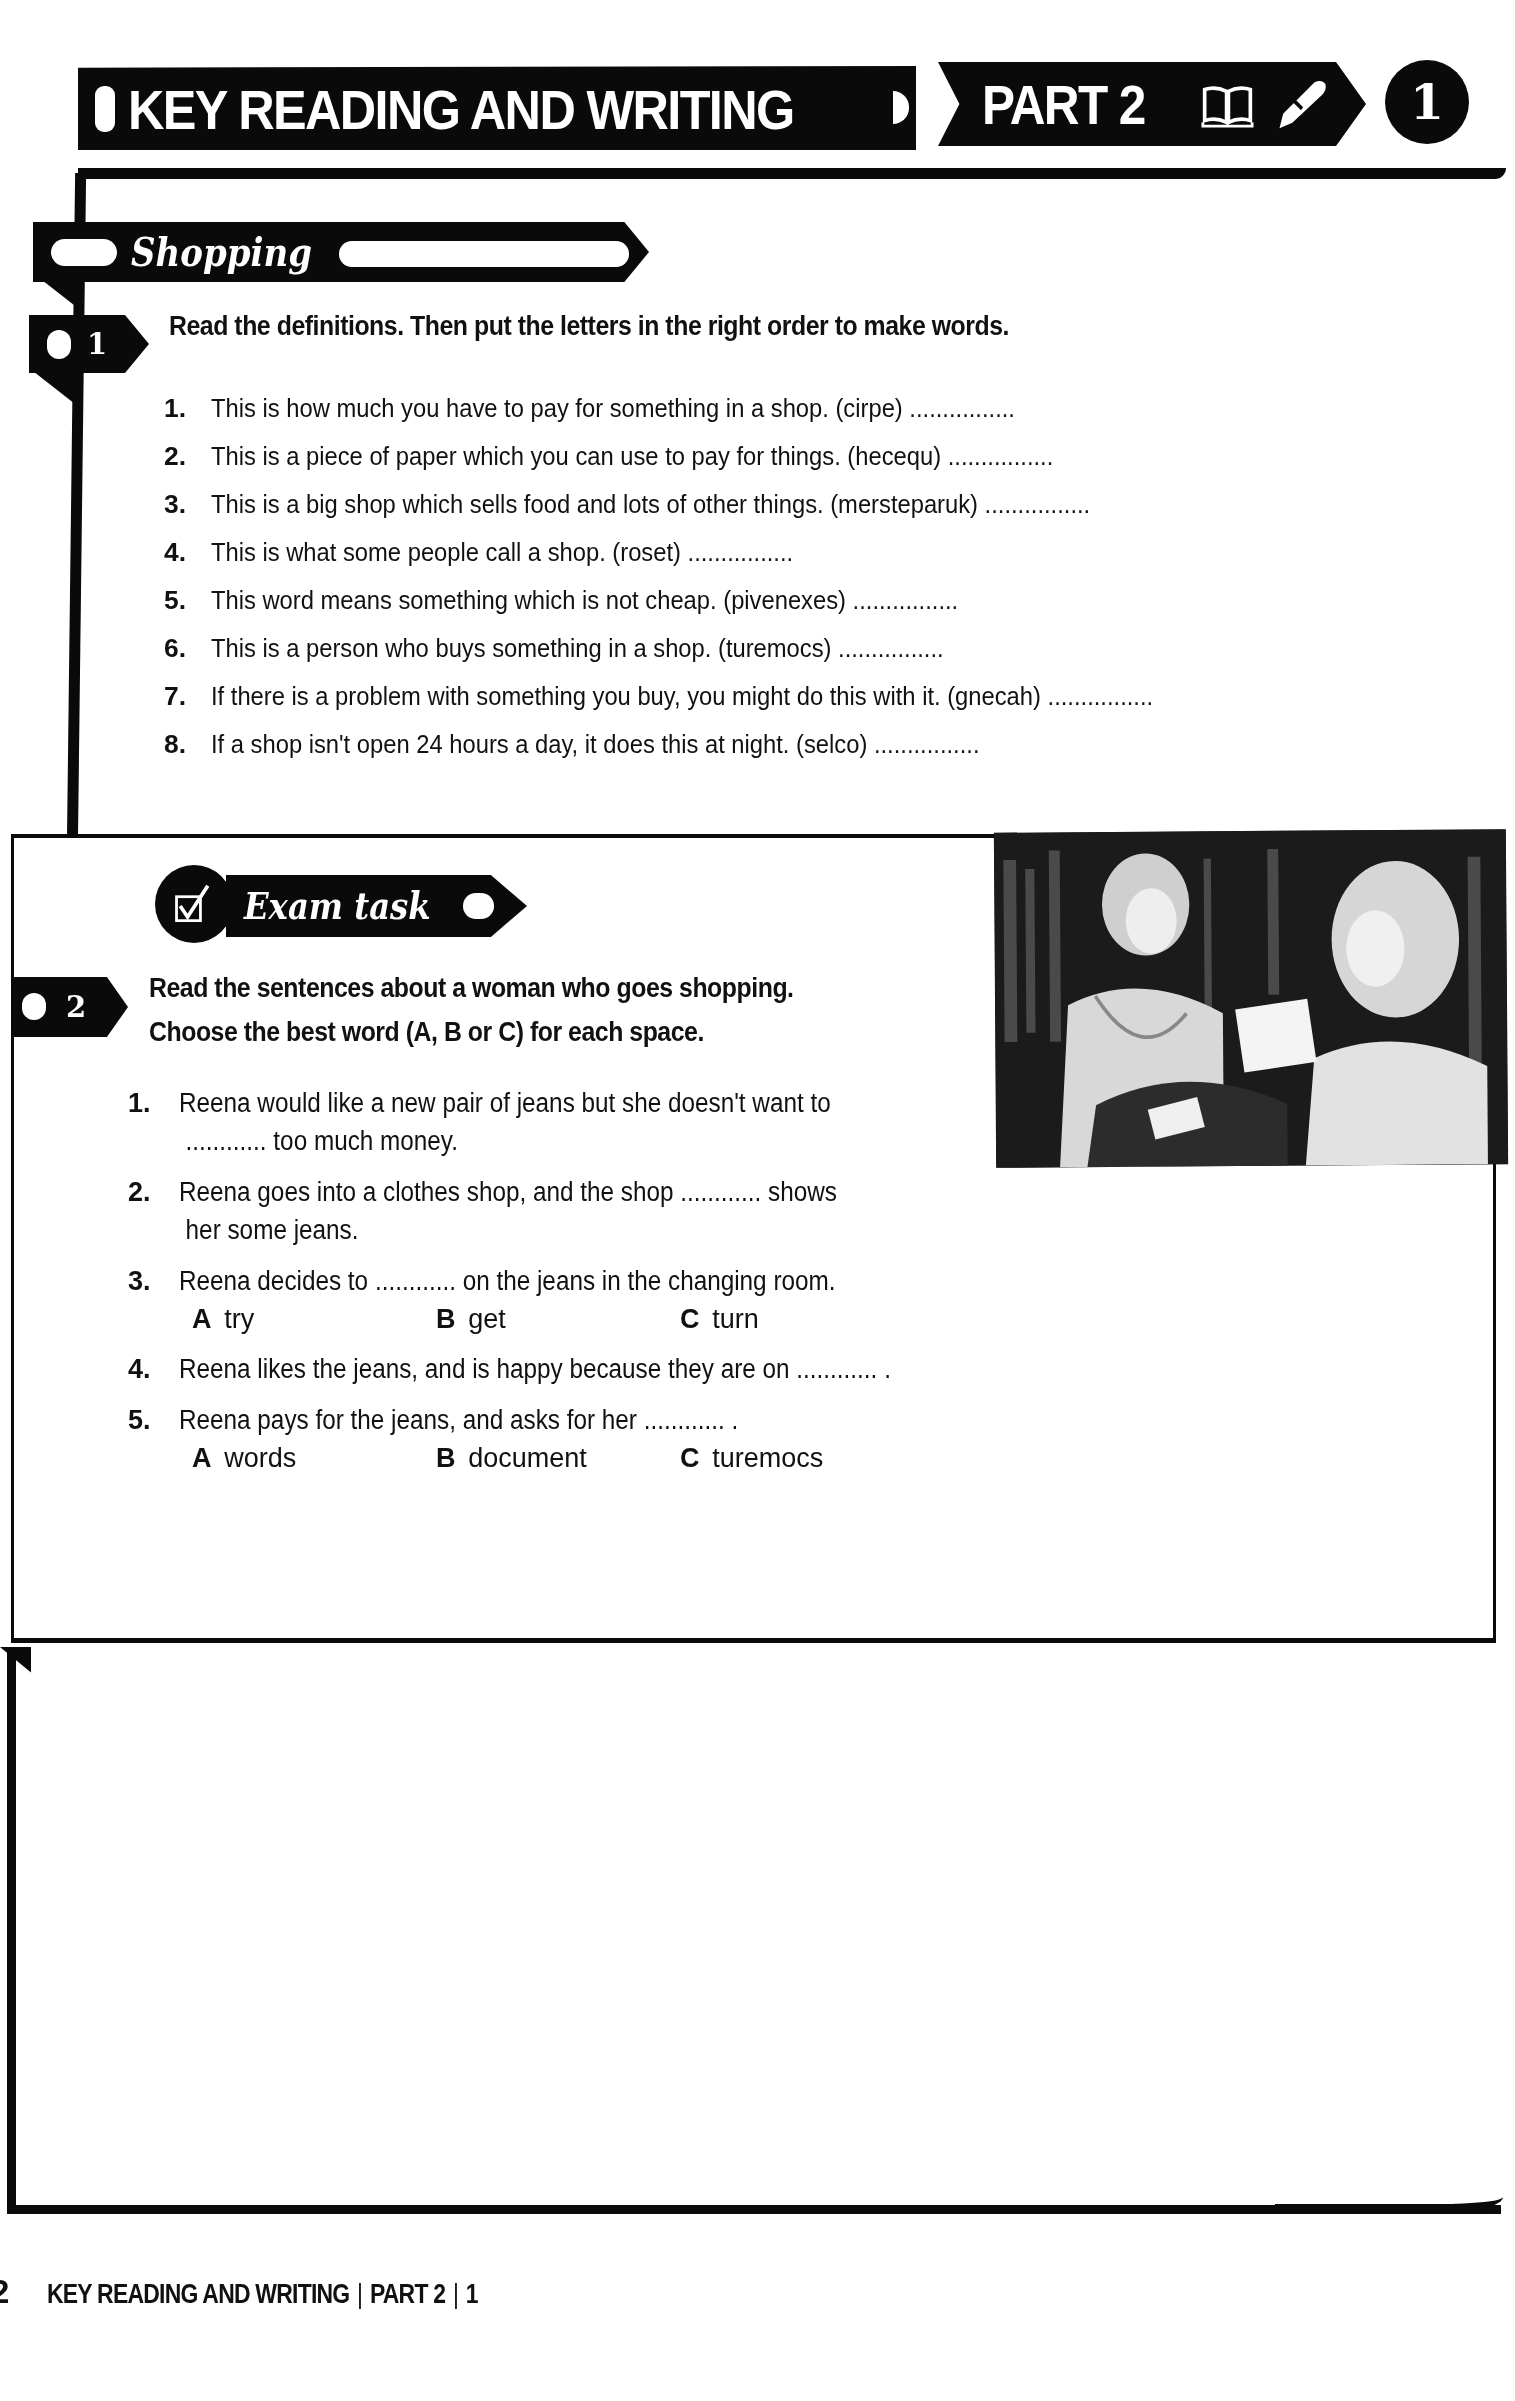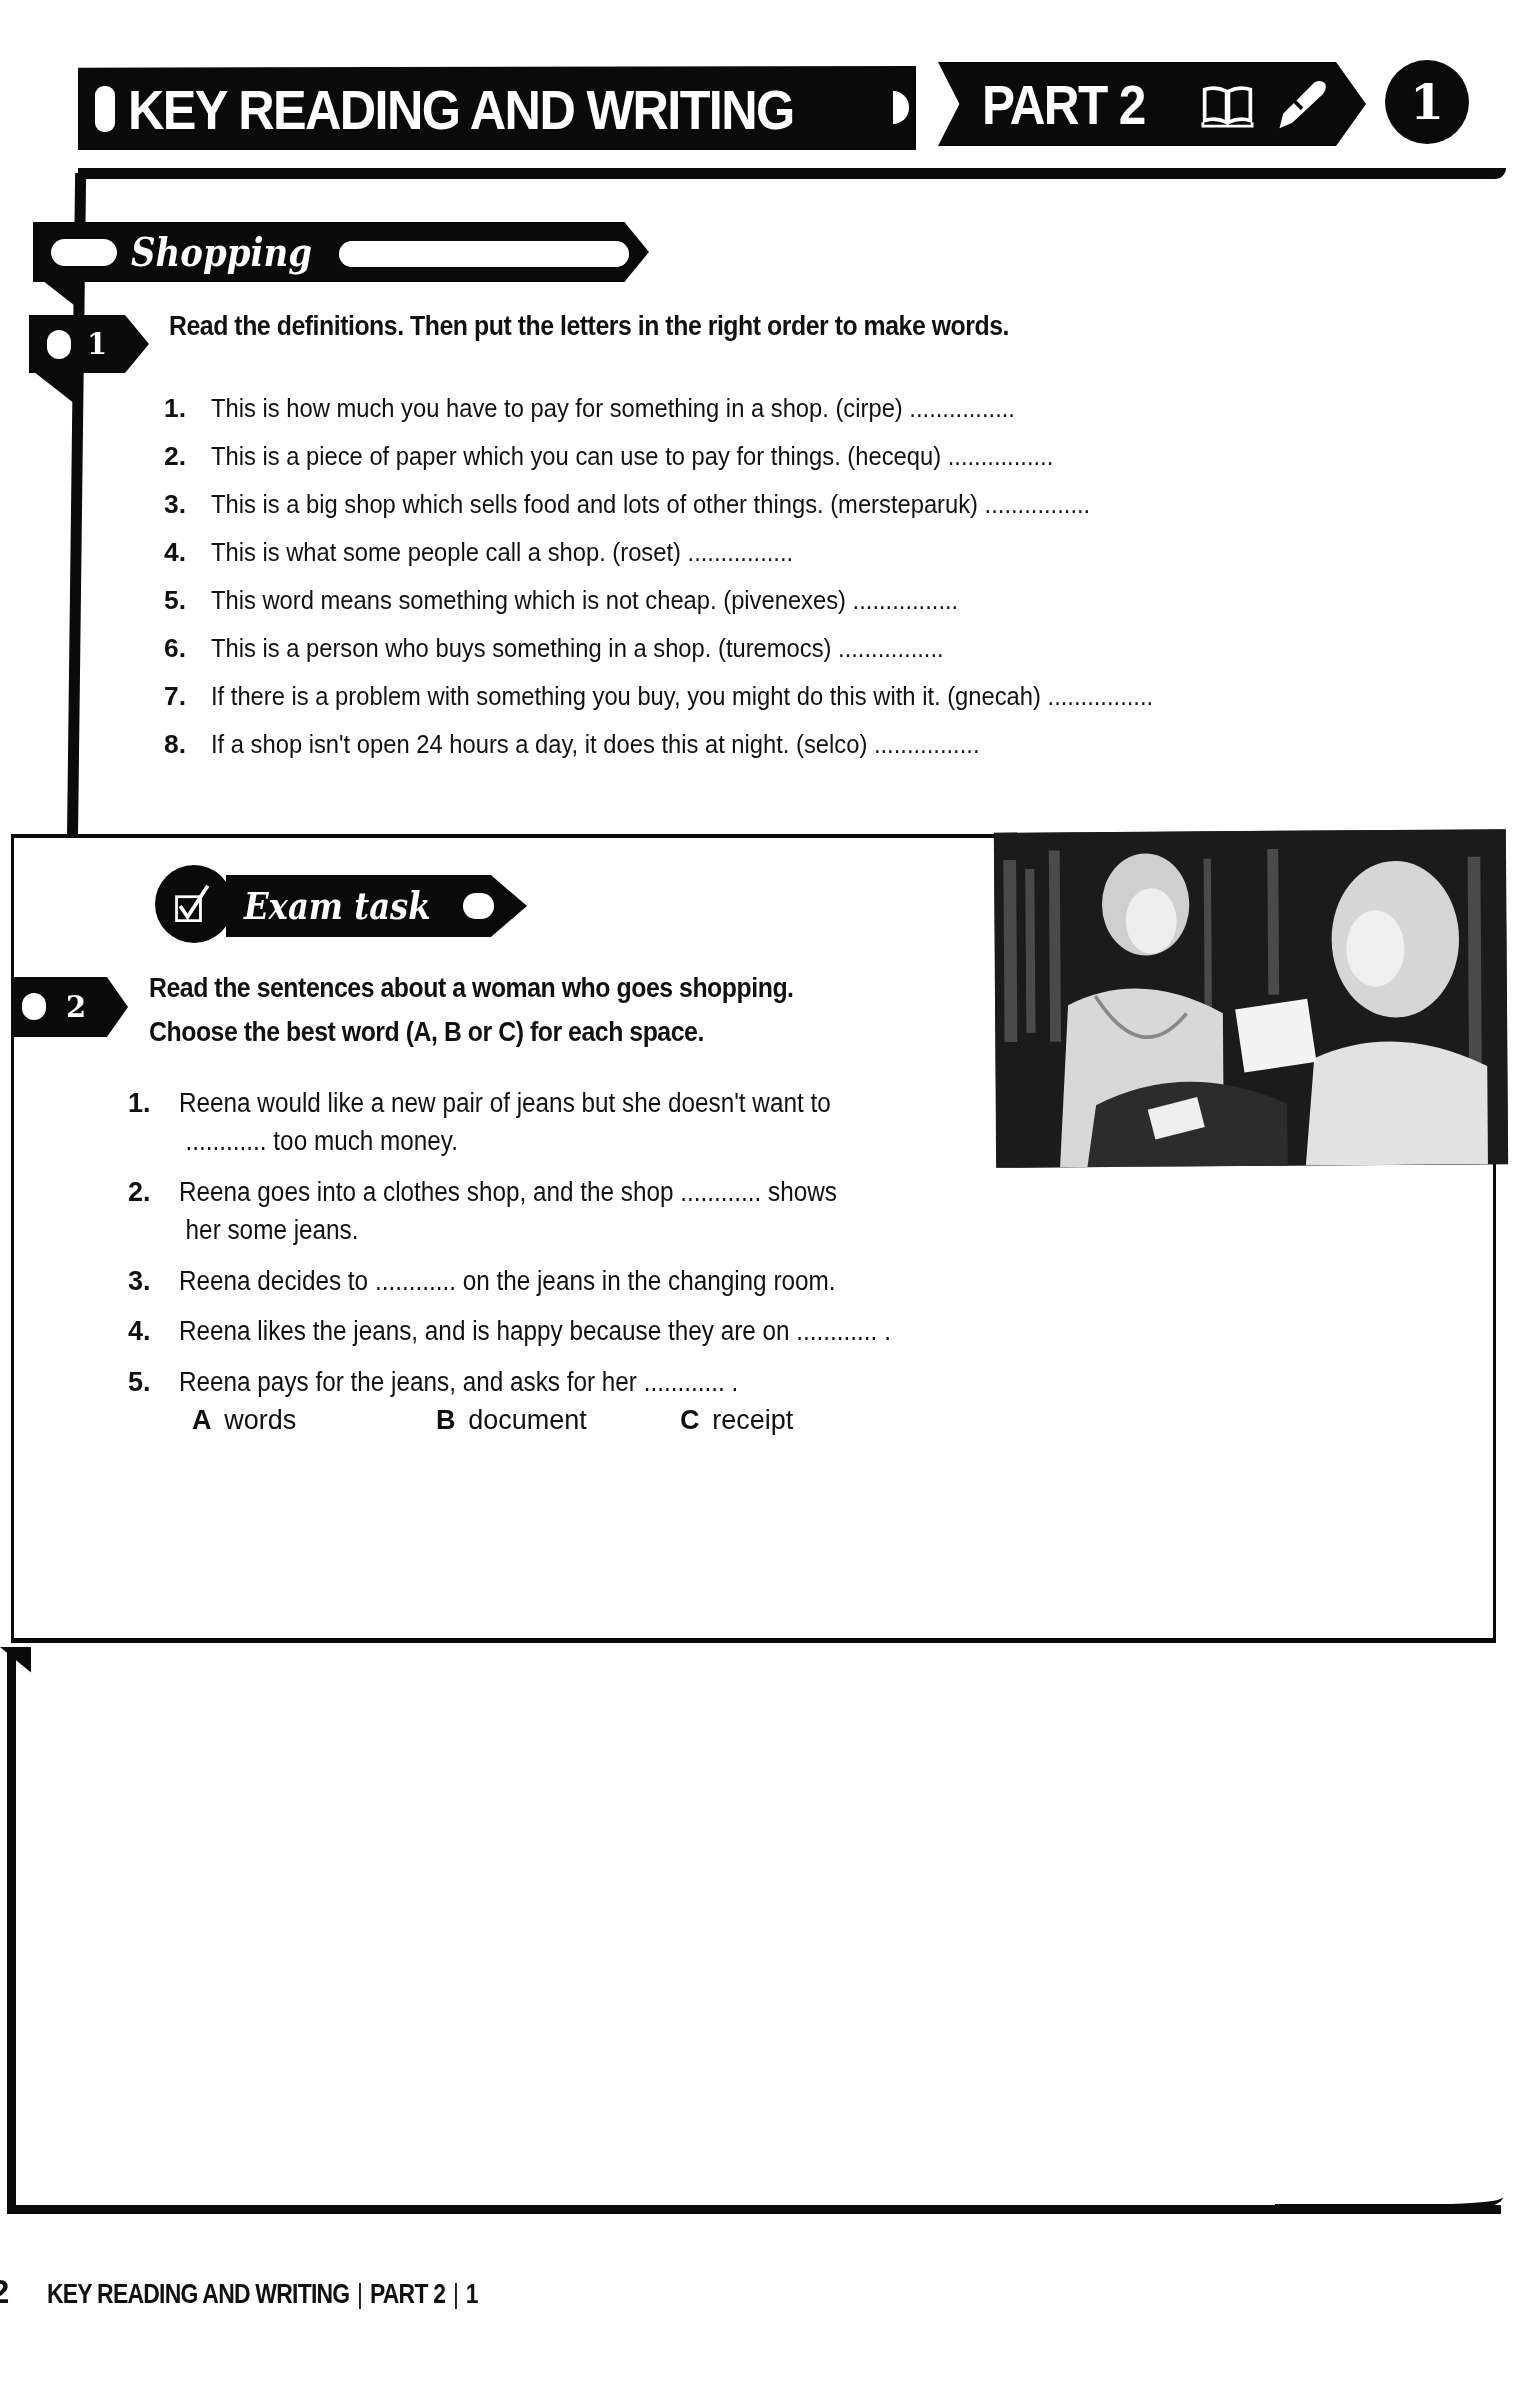--- a/index.html
+++ b/index.html
@@ -271,36 +271,41 @@
         <span class="q-num">2.</span>
         <span class="q-text">Reena goes into a clothes shop, and the shop ............  shows</span>
       </div>
     <div class="q-cont">her some jeans.</div>
   </div>
   <div class="q">
     <div class="q-line">
         <span class="q-num">3.</span>
         <span class="q-text">Reena decides to ............  on the jeans in the changing room.</span>
       </div>
+    <div class="opts">
+      <span class="opt"><b>A</b><span>try</span></span>
+      <span class="opt"><b>B</b><span>get</span></span>
+      <span class="opt"><b>C</b><span>turn</span></span>
+    </div>
   </div>
   <div class="q">
     <div class="q-line">
         <span class="q-num">4.</span>
         <span class="q-text">Reena likes the jeans, and is happy because they are on ............ .</span>
       </div>
   </div>
   <div class="q">
     <div class="q-line">
         <span class="q-num">5.</span>
         <span class="q-text">Reena pays for the jeans, and asks for her ............ .</span>
       </div>
     <div class="opts">
       <span class="opt"><b>A</b><span>words</span></span>
       <span class="opt"><b>B</b><span>document</span></span>
-      <span class="opt"><b>C</b><span>receipt</span></span>
+      <span class="opt"><b>C</b><span>turemocs</span></span>
     </div>
   </div>
 </div>
 
 <div class="abs bottom-notch"></div>
 <div class="abs bottom-box"></div>
 <div class="abs bottom-curve"></div>
 
 <div class="abs footer-page">2</div>
 <div class="abs footer-text">

